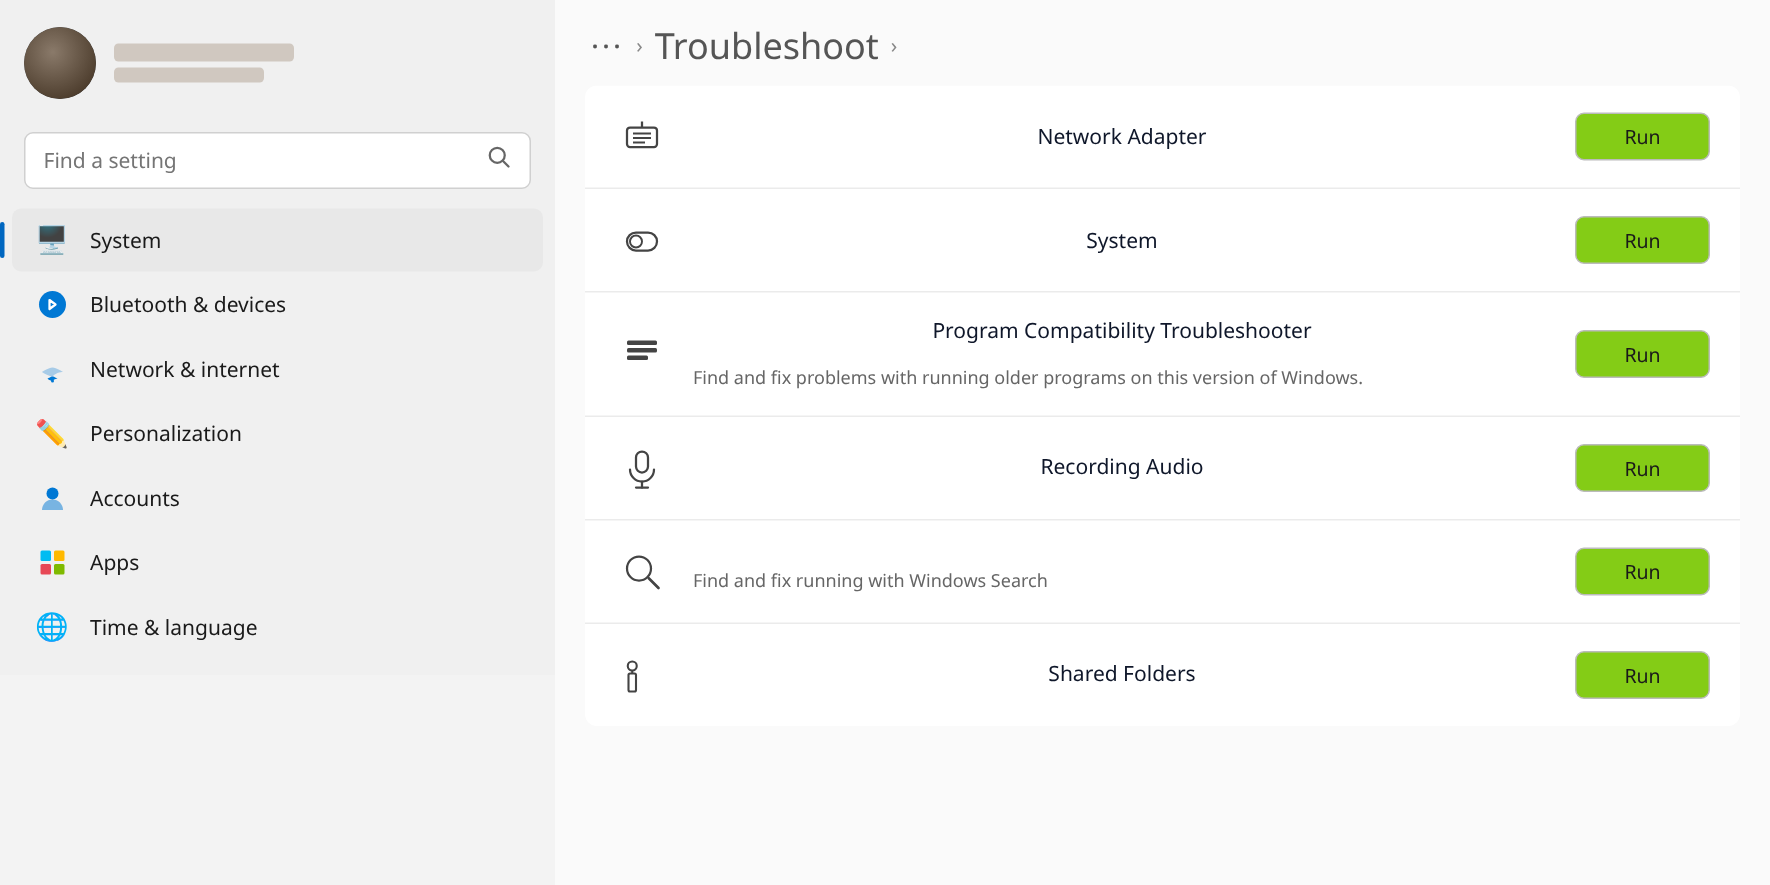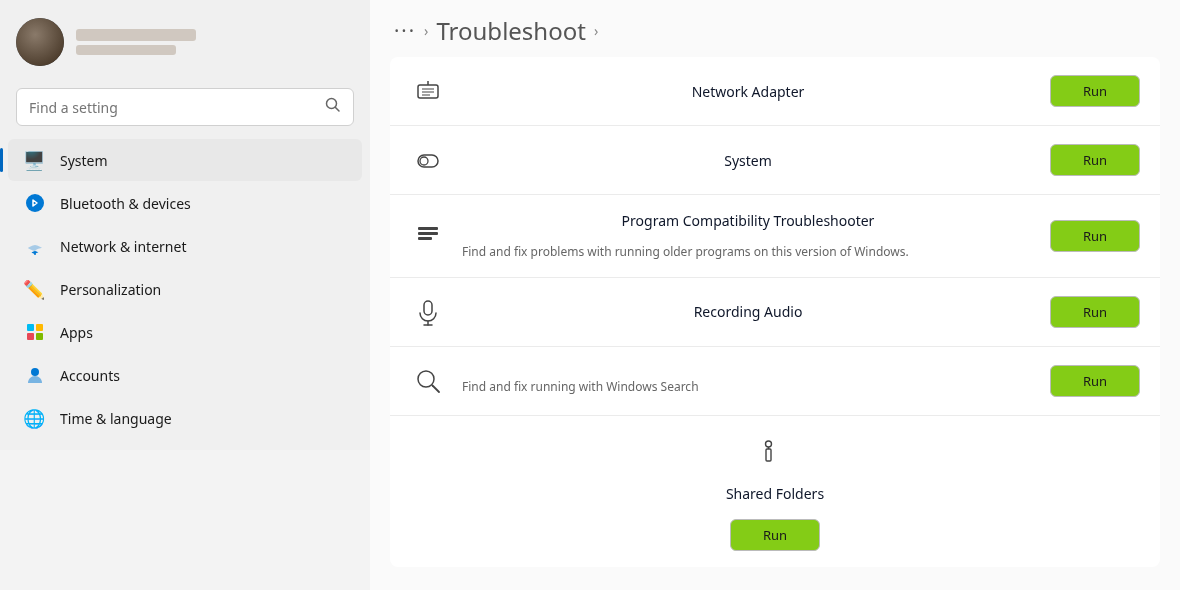--- a/index.html
+++ b/index.html
@@ -204,21 +204,20 @@
     .ts-item {
       display: flex;
       align-items: center;
       padding: 16px 20px;
       border-bottom: 1px solid #ebebeb;
       gap: 16px;
     }
 
     .ts-item:last-child {
       border-bottom: none;
-      flex-direction: column;
     }
 
     .ts-icon {
       width: 36px;
       height: 36px;
       display: flex;
       align-items: center;
       justify-content: center;
       flex-shrink: 0;
       color: #444;
@@ -305,38 +304,38 @@
       </span>
       <span class="nav-label">Network &amp; internet</span>
     </div>
     <div class="nav-item">
       <span class="nav-icon">✏️</span>
       <span class="nav-label">Personalization</span>
     </div>
     <div class="nav-item">
       <span class="nav-icon">
         <svg width="20" height="20" viewBox="0 0 20 20" fill="none">
+          <circle cx="10" cy="7" r="4" fill="#0078d4"></circle>
+          <path d="M3 18c0-3.866 3.134-7 7-7s7 3.134 7 7" fill="#0078d4" opacity="0.5"></path>
+        </svg>
+      </span>
+      <span class="nav-label">Accounts</span>
+    </div>
+    <div class="nav-item">
+      <span class="nav-icon">
+        <svg width="20" height="20" viewBox="0 0 20 20" fill="none">
           <rect x="2" y="2" width="7" height="7" rx="1" fill="#00bcf2"></rect>
           <rect x="11" y="2" width="7" height="7" rx="1" fill="#ffb900"></rect>
           <rect x="2" y="11" width="7" height="7" rx="1" fill="#e74856"></rect>
           <rect x="11" y="11" width="7" height="7" rx="1" fill="#7fba00"></rect>
         </svg>
       </span>
       <span class="nav-label">Apps</span>
     </div>
     <div class="nav-item">
-      <span class="nav-icon">
-        <svg width="20" height="20" viewBox="0 0 20 20" fill="none">
-          <circle cx="10" cy="7" r="4" fill="#0078d4"></circle>
-          <path d="M3 18c0-3.866 3.134-7 7-7s7 3.134 7 7" fill="#0078d4" opacity="0.5"></path>
-        </svg>
-      </span>
-      <span class="nav-label">Accounts</span>
-    </div>
-    <div class="nav-item">
       <span class="nav-icon">🌐</span>
       <span class="nav-label">Time &amp; language</span>
     </div>
     <div class="nav-item">
       <span class="nav-icon">🎮</span>
       <span class="nav-label">Gaming</span>
     </div>
   </nav>
 </aside>
 

